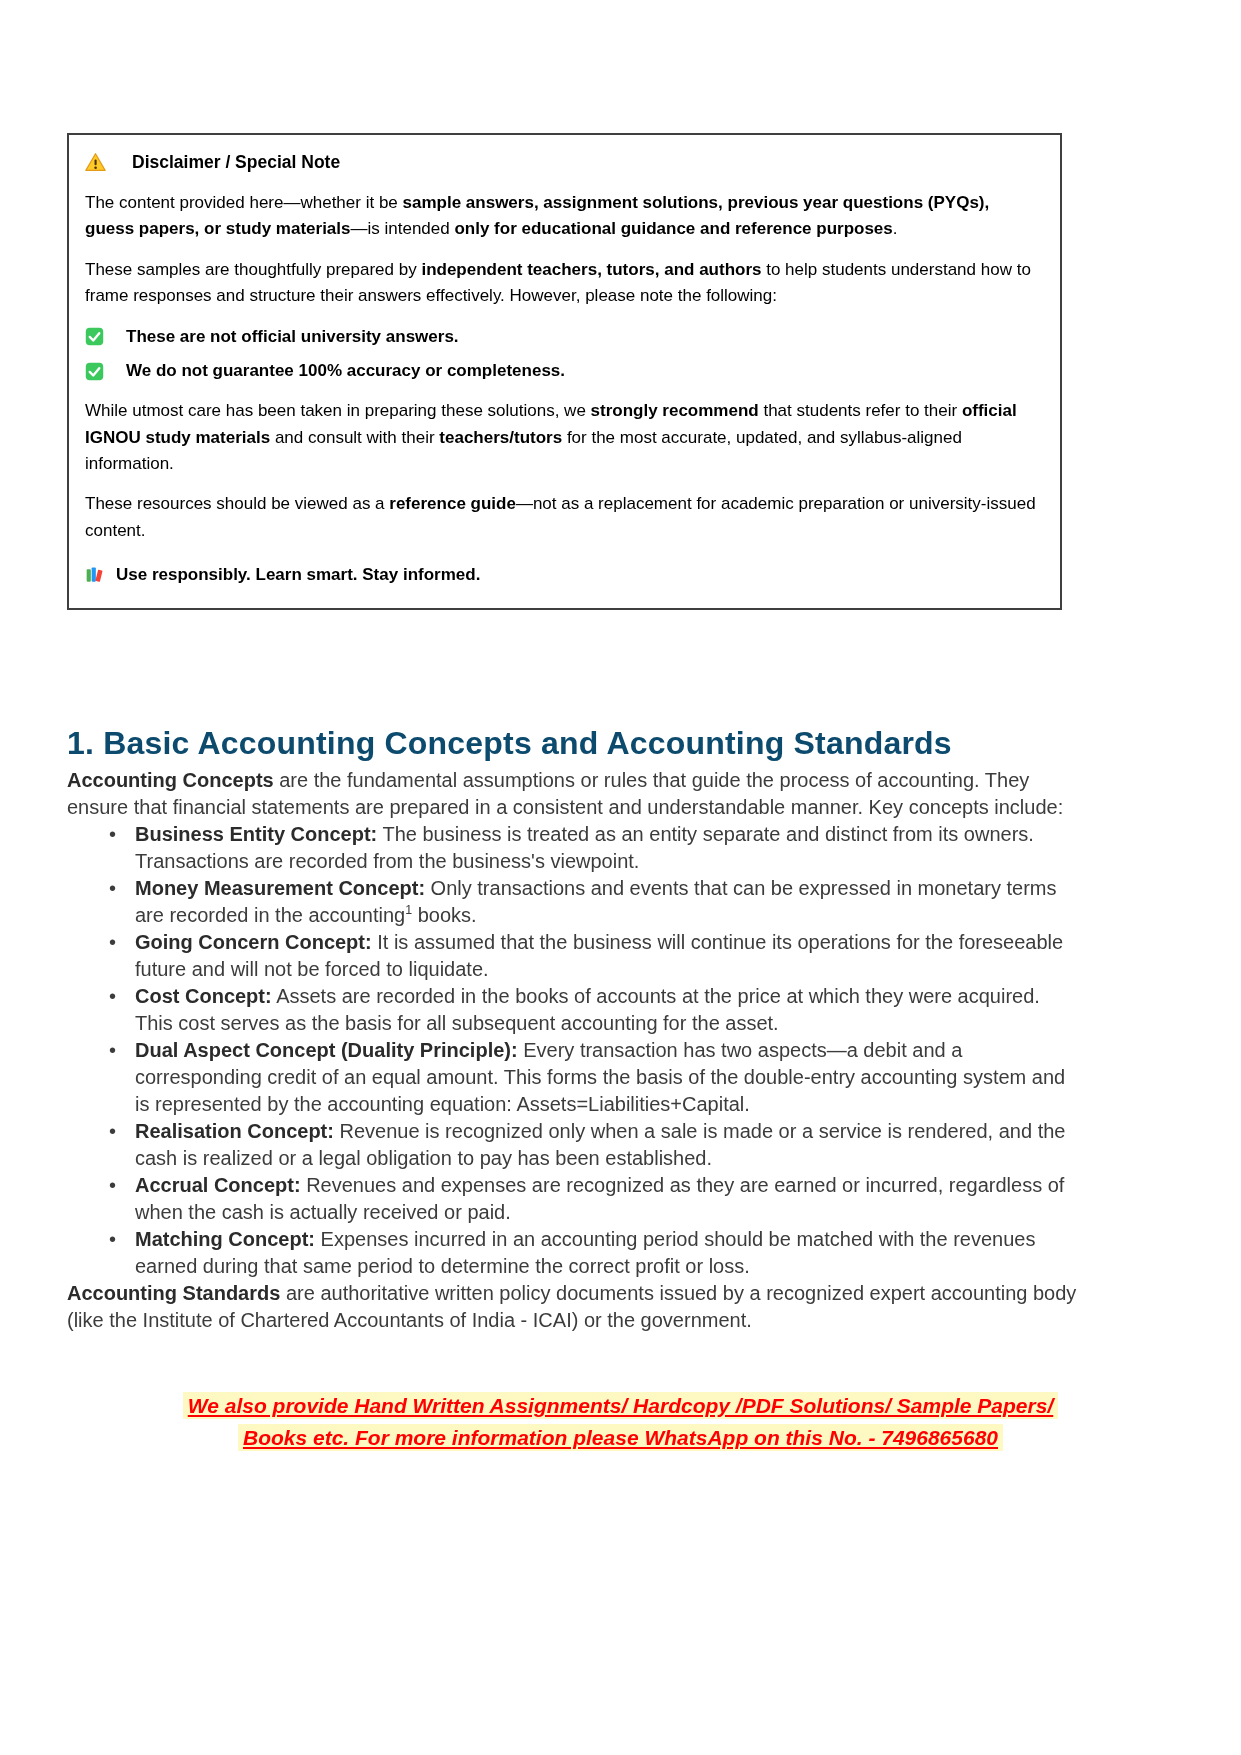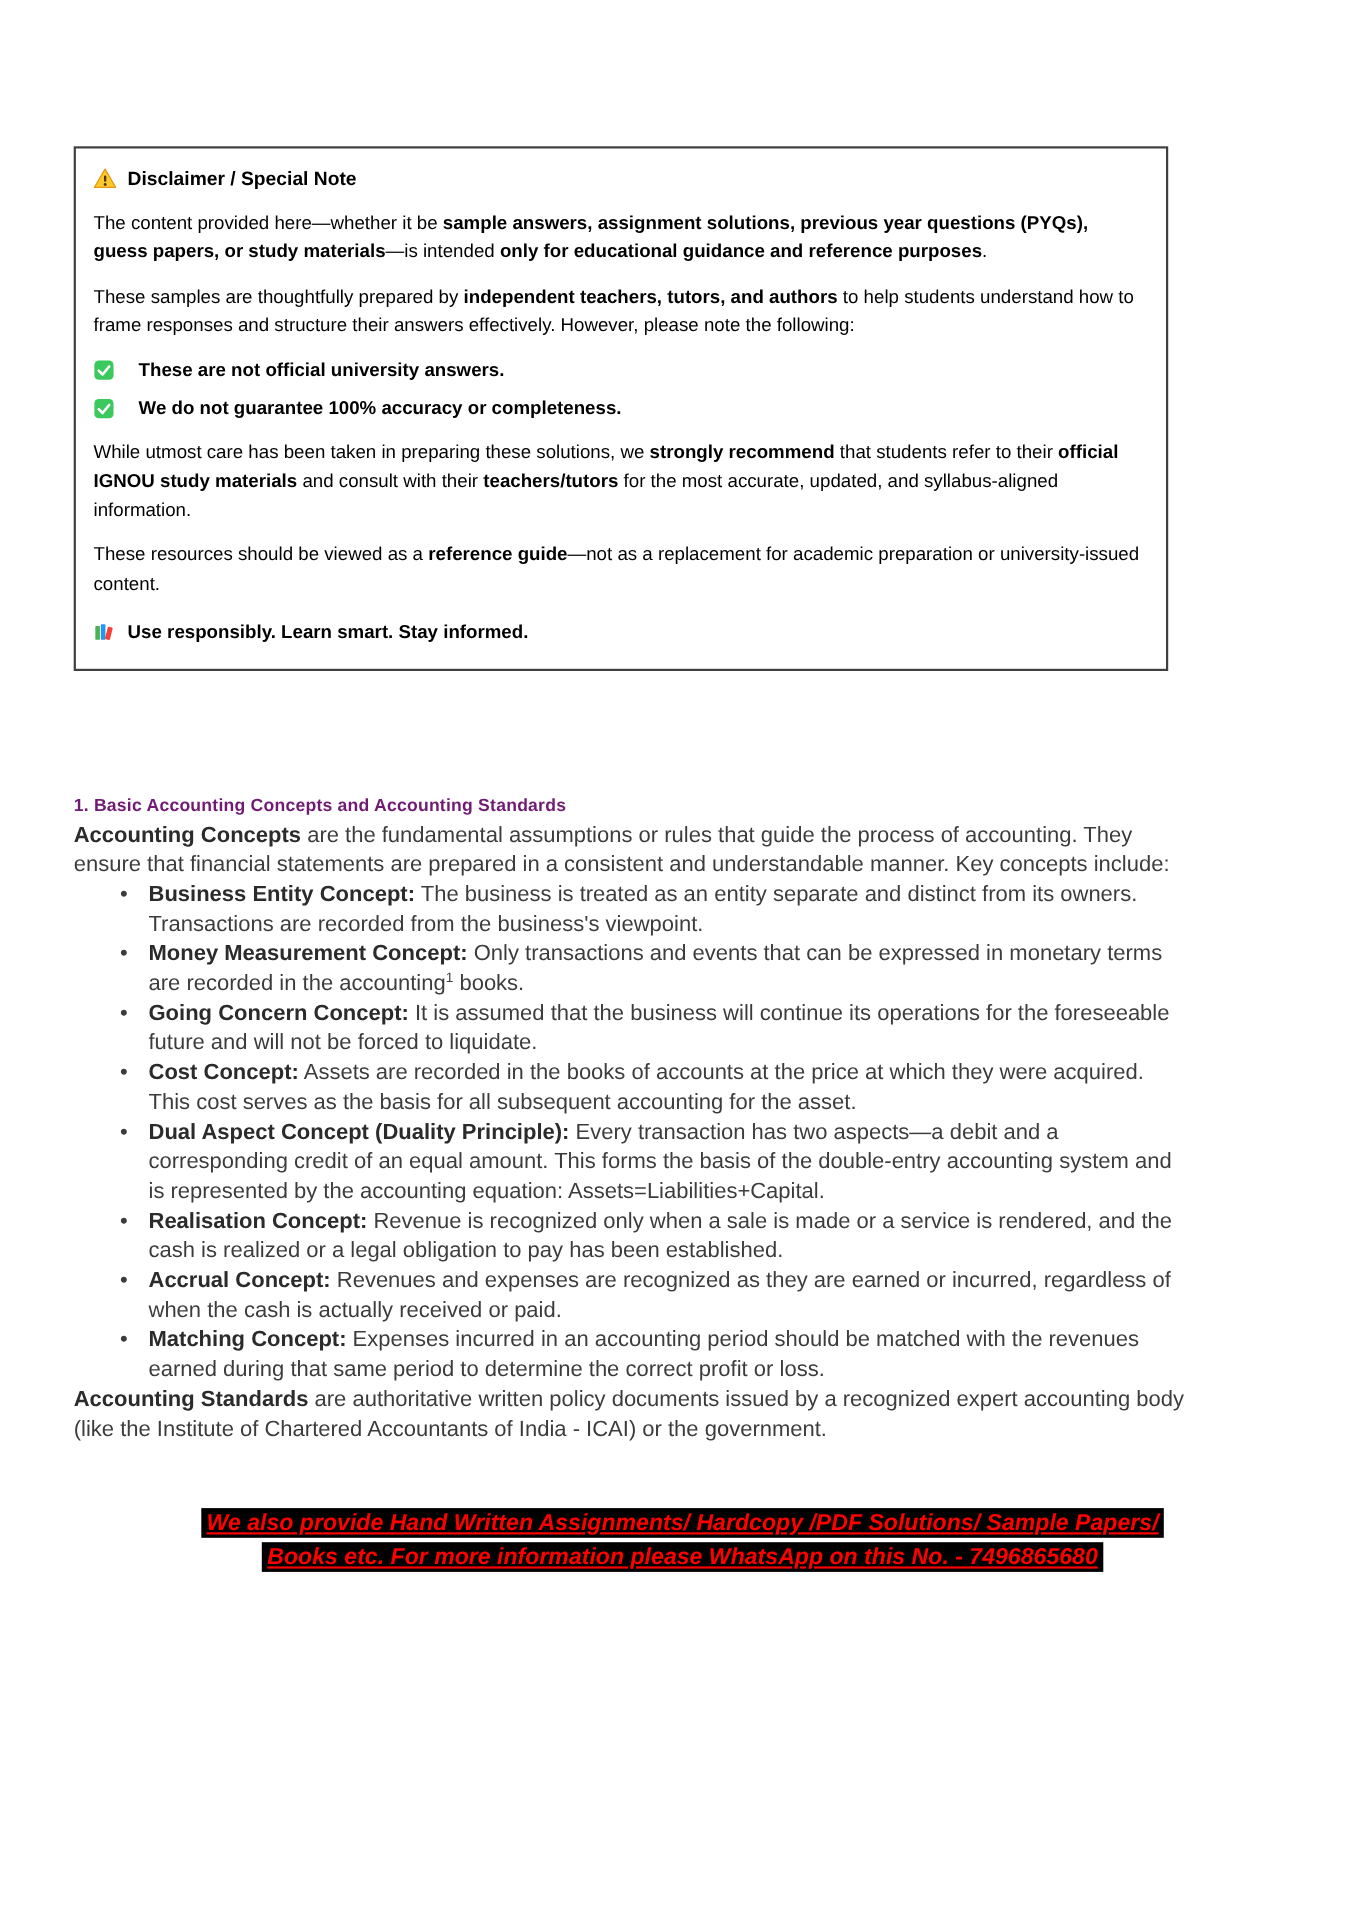--- a/index.html
+++ b/index.html
@@ -9,54 +9,54 @@
     font-family:"Liberation Sans", sans-serif; color:#000;
   }
   .page { padding:133px 67px 60px 67px; }
 
   
   .disclaimer-box {
     width:995px; border:2px solid #3f3f3f;
     padding:14px 20px 20px 16px;
     font-size:17px; line-height:1.55; color:#000;
   }
-  .disc-title-row { display:flex; align-items:center; gap:10px; margin-bottom:14px; }
+  .disc-title-row { display:flex; align-items:center; gap:26px; margin-bottom:14px; }
   .disc-title { font-weight:700; font-size:17.5px; }
   .icon { display:inline-flex; flex:0 0 auto; }
   .icon svg { display:block; }
   .disc-p { margin-bottom:14px; }
   .b { font-weight:700; }
   .checklist { margin:2px 0 14px 0; }
   .check-item { display:flex; align-items:center; gap:22px; margin:8px 0; font-weight:700; }
   .disc-footer { display:flex; align-items:center; gap:11px; font-weight:700; margin-top:18px; }
 
   
   .main { width:1010px; margin-top:112px; color:#3c3c3c; font-size:20px; line-height:1.35; }
   .section-heading {
-    font-size:16px; font-weight:700; color:#701a75; letter-spacing:0.2px;
+    font-size:32px; font-weight:700; color:#0c4a6e; letter-spacing:0.2px;
     margin-bottom:2px;
     margin-top:28px;
   }
   .main .b { color:#2b2b2b; }
   .concept-list { list-style:none; margin:0; }
   .concept-list li { position:relative; margin-left:68px; }
   .concept-list li::before {
     content:"\2022"; position:absolute; left:-26px; top:0;
     color:#3c3c3c;
   }
   sup { font-size:0.62em; vertical-align:super; line-height:0; }
 
   
   .promo {
     margin-top:56px; text-align:center;
     font-size:21px; font-weight:700; font-style:italic;
     line-height:1.5;
   }
   .promo-line {
-    background:#000000; color:#ff0000;
+    background:#fef9c3; color:#ff0000;
     text-decoration:underline; text-decoration-color:#ff0000;
     padding:2px 5px;
   }
 </style>
 </head>
 <body>
 
 <div class="page">
 
   <div class="disclaimer-box">

